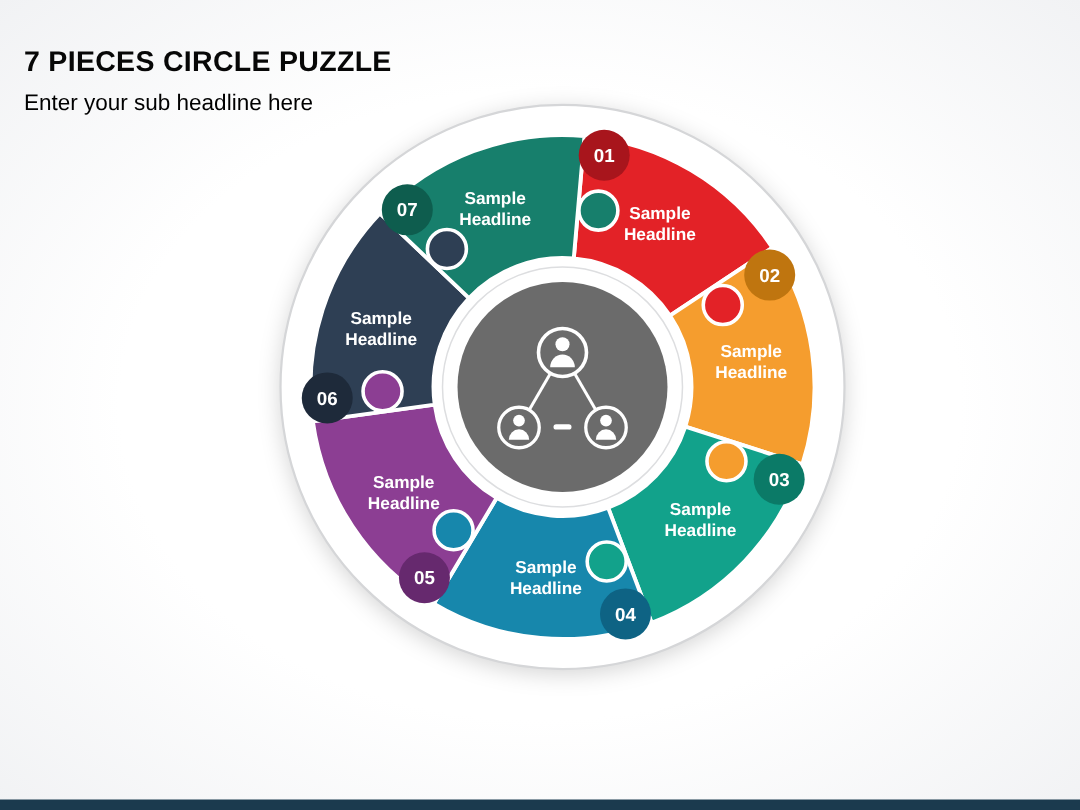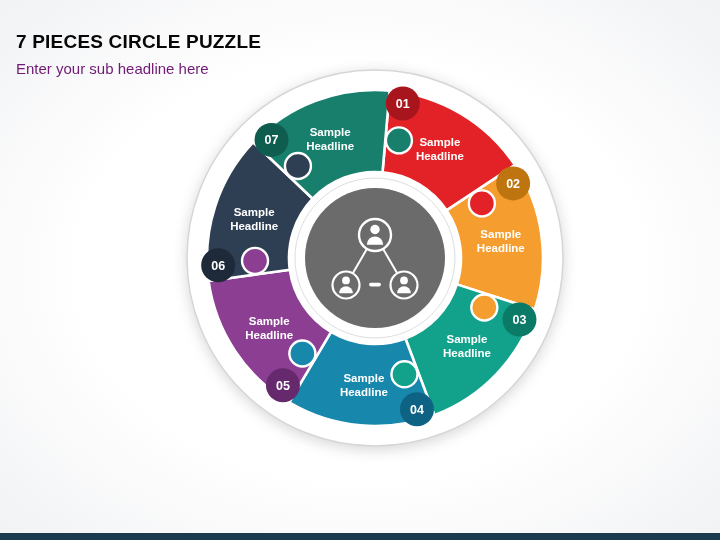--- a/index.html
+++ b/index.html
@@ -3,21 +3,21 @@
 <meta charset="utf-8">
 <style>
   html,body{margin:0;padding:0;}
   body{
     width:720px;height:540px;position:relative;overflow:hidden;
     background:radial-gradient(ellipse at center,#ffffff 55%,#f1f2f4 100%);
     font-family:"Liberation Sans",sans-serif;
   }
   .header{position:absolute;left:16px;top:10px;margin-top:21px;}
   .header h1{margin:0;font-size:19px;font-weight:800;color:#070707;letter-spacing:.2px;}
-  .header p{margin:7px 0 0 0;font-size:15px;color:#701a75;}
+  .header p{margin:7px 0 0 0;font-size:15px;color:#000000;}
   .diagram-wrap{position:absolute;left:175px;top:58px;width:400px;height:400px;}
   svg.puzzle{filter:drop-shadow(0 3px 7px rgba(0,0,0,.16));}
   .seg{stroke:#ffffff;stroke-width:2.6;stroke-linejoin:round;}
   .knob{stroke:#ffffff;stroke-width:2.4;}
   .badge{stroke:none;}
   .lbl{font:bold 11.5px "Liberation Sans",sans-serif;fill:#ffffff;text-anchor:middle;}
   .badge-num{font:bold 12.5px "Liberation Sans",sans-serif;fill:#ffffff;text-anchor:middle;}
   .icon-stroke{fill:none;stroke:#ffffff;}
   .icon-fill{fill:#ffffff;stroke:none;}
   .footer-bar{position:absolute;left:0;bottom:0;width:720px;height:7px;}

